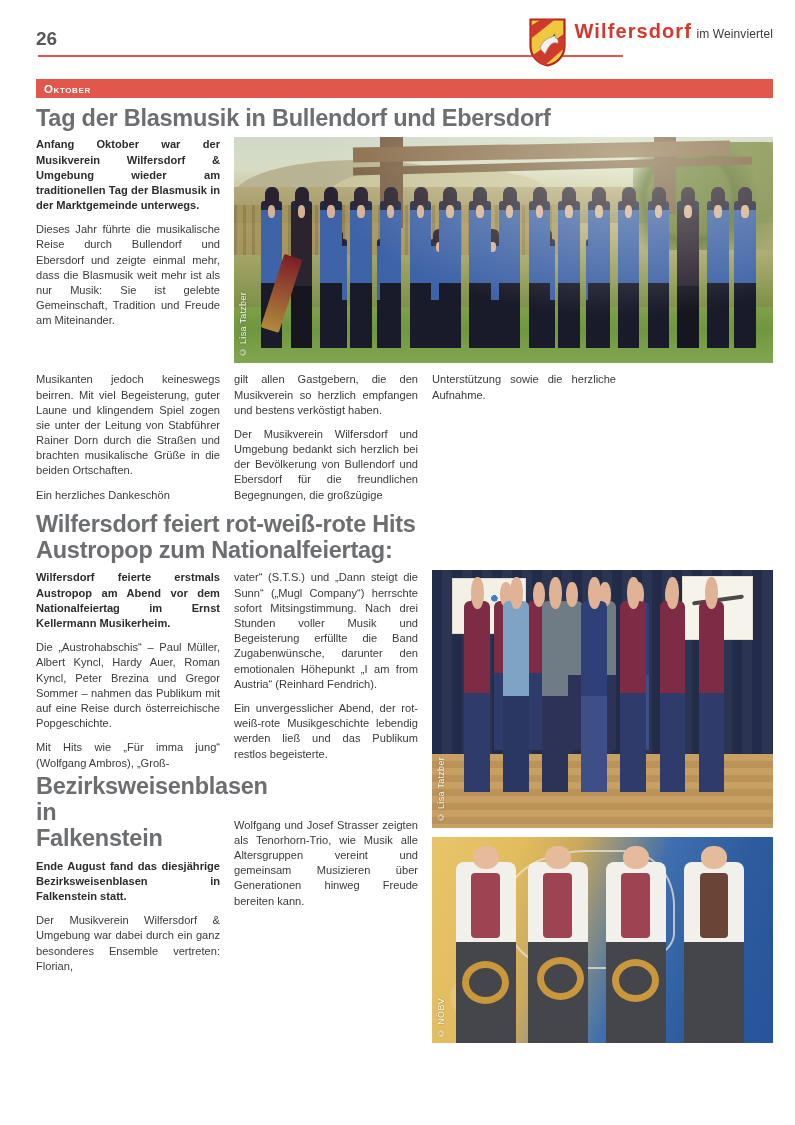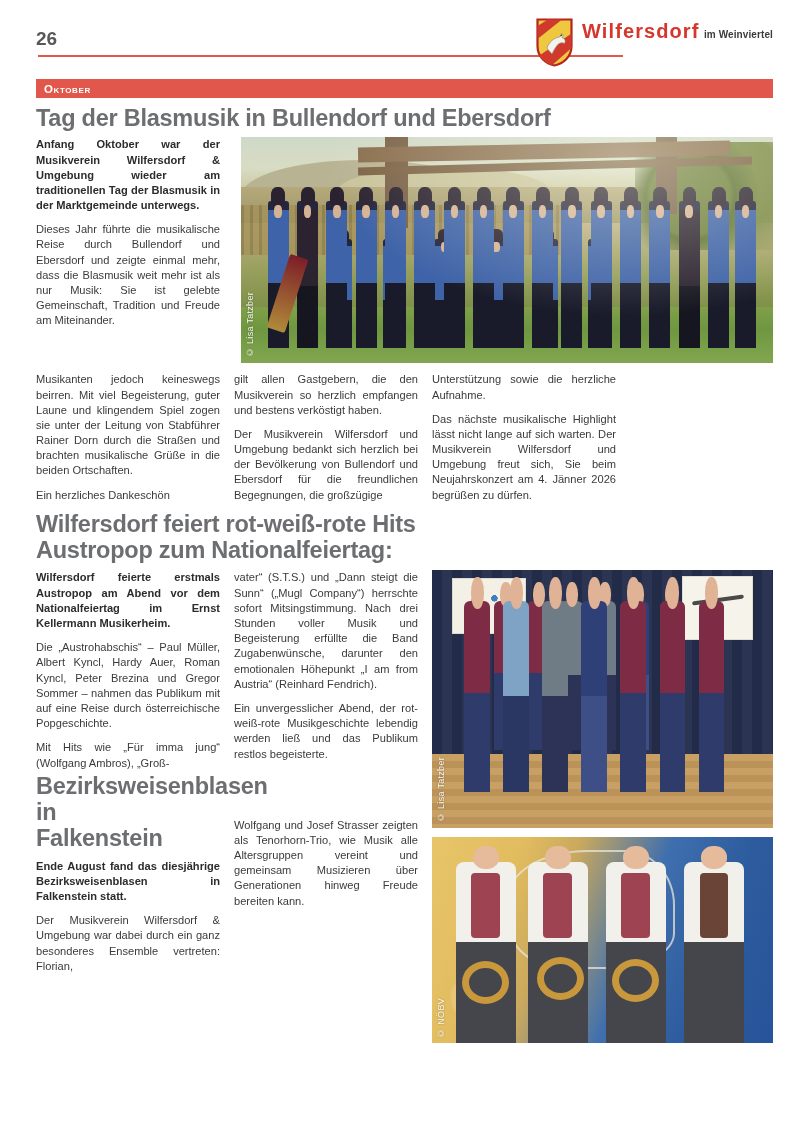--- a/index.html
+++ b/index.html
@@ -55,22 +55,22 @@
   .brand-text{ text-align:right; padding-top:3px;}
   .brand-name{
     font-size:20px;
     font-weight:bold;
     color:#d6372c;
     letter-spacing:1.1px;
     line-height:1;
     text-align:right;
   }
   .brand-sub{
-    font-size:10px;
-    font-weight:bold;
+    font-size:12px;
+    font-weight:normal;
     color:#3b3b3d;
     margin-top:4px;
     letter-spacing:0.1px;
   }
 
   
   .section-banner{
     background:#e2574c;
     height:19px;
     margin-top:9px;
@@ -107,21 +107,21 @@
     hyphens:manual;
   }
   .col-text p{ margin:0 0 9px 0; }
   .col-text p:last-child{ margin-bottom:0; }
   .lead{ font-weight:bold; color:#2c2c2e; }
 
   
   .art1{ position:relative; }
   .art1-row{
     display:flex;
-    gap:21px;
+    gap:14px;
   }
   .col{ width:184px; flex:0 0 184px; }
   .photo1{
     flex:1 1 auto;
     height:226px;
     position:relative;
     overflow:hidden;
   }
   .art1-bottom{
     display:flex;
@@ -295,21 +295,20 @@
         <p>Musikanten jedoch keineswegs beirren. Mit viel Begeisterung, guter Laune und klingendem Spiel zogen sie unter der Leitung von Stabführer Rainer Dorn durch die Straßen und brachten musikalische Grüße in die beiden Ortschaften.</p>
 
         <p>Ein herzliches Dankeschön</p>
       </div>
       <div class="col col-text">
         <p>gilt allen Gastgebern, die den Musikverein so herzlich empfangen und bestens verköstigt haben.</p>
         <p>Der Musikverein Wilfersdorf und Umgebung bedankt sich herzlich bei der Bevölkerung von Bullendorf und Ebersdorf für die freundlichen Begegnungen, die großzügige</p>
       </div>
       <div class="col col-text">
         <p>Unterstützung sowie die herzliche Aufnahme.</p>
-        <p>Das nächste musikalische Highlight lässt nicht lange auf sich warten. Der Musikverein Wilfersdorf und Umgebung freut sich, Sie beim Neujahrskonzert am 4. Jänner 2026 begrüßen zu dürfen.</p>
       </div>
     </div>
   </div>
 
   <div style="margin-top:8px;">
     <h1 class="headline two-line">
       <span class="hl-line">Wilfersdorf feiert rot-weiß-rote Hits</span>
       <span class="hl-line">Austropop zum Nationalfeiertag:</span>
     </h1>
 

